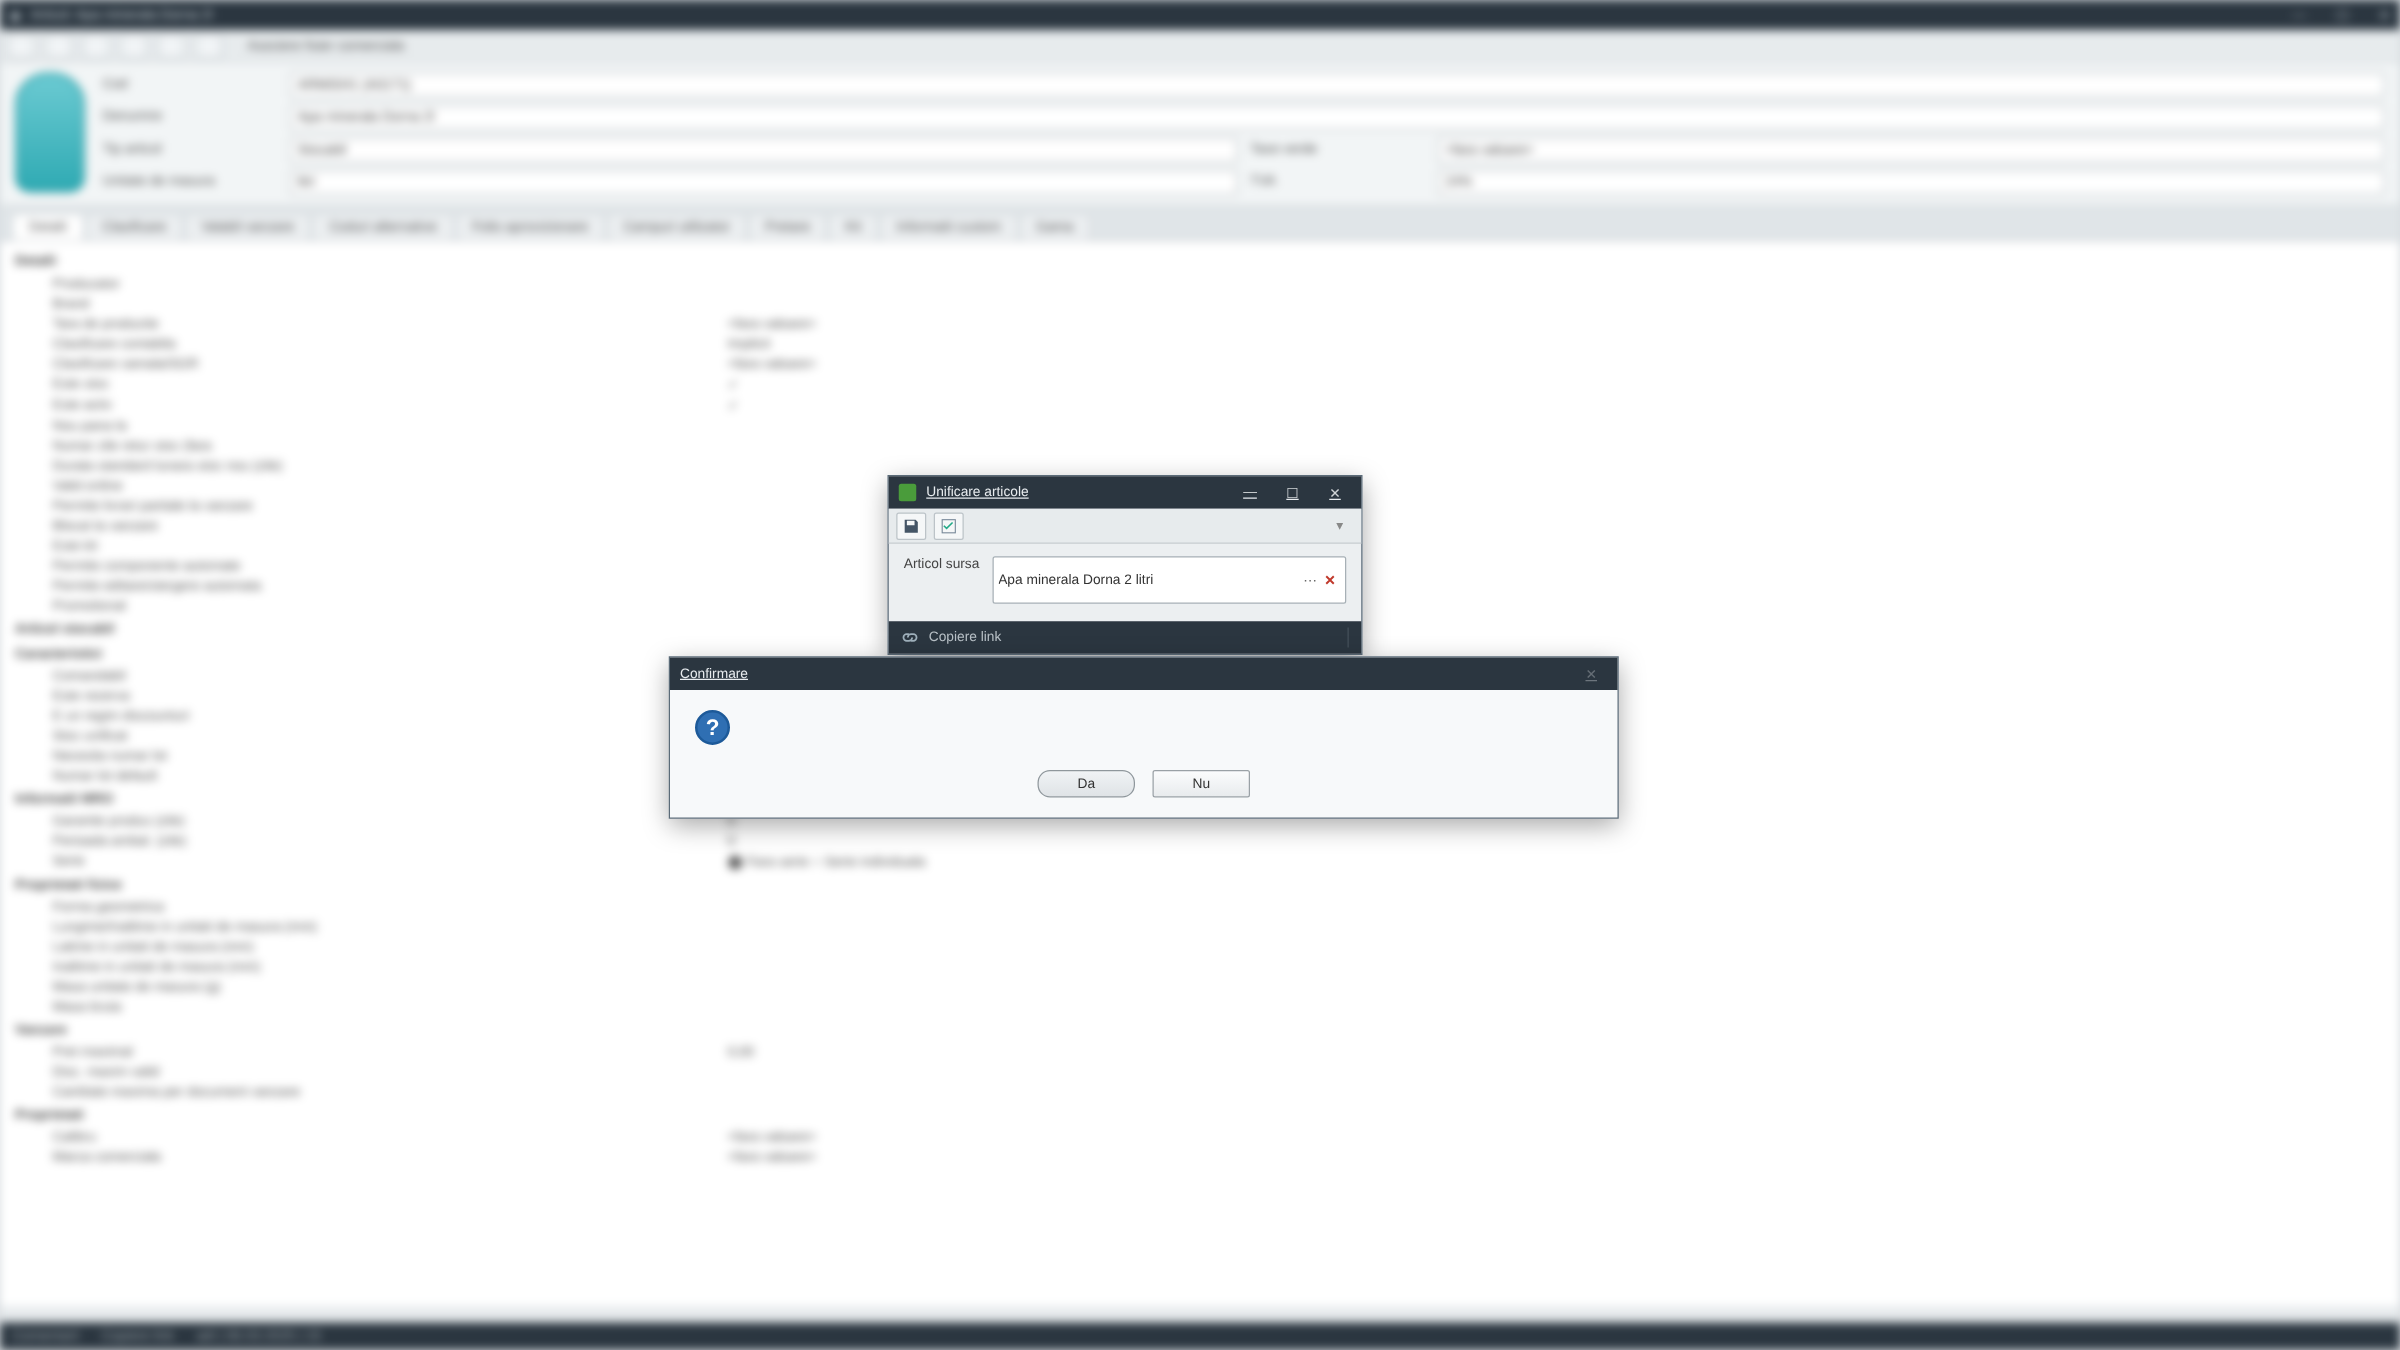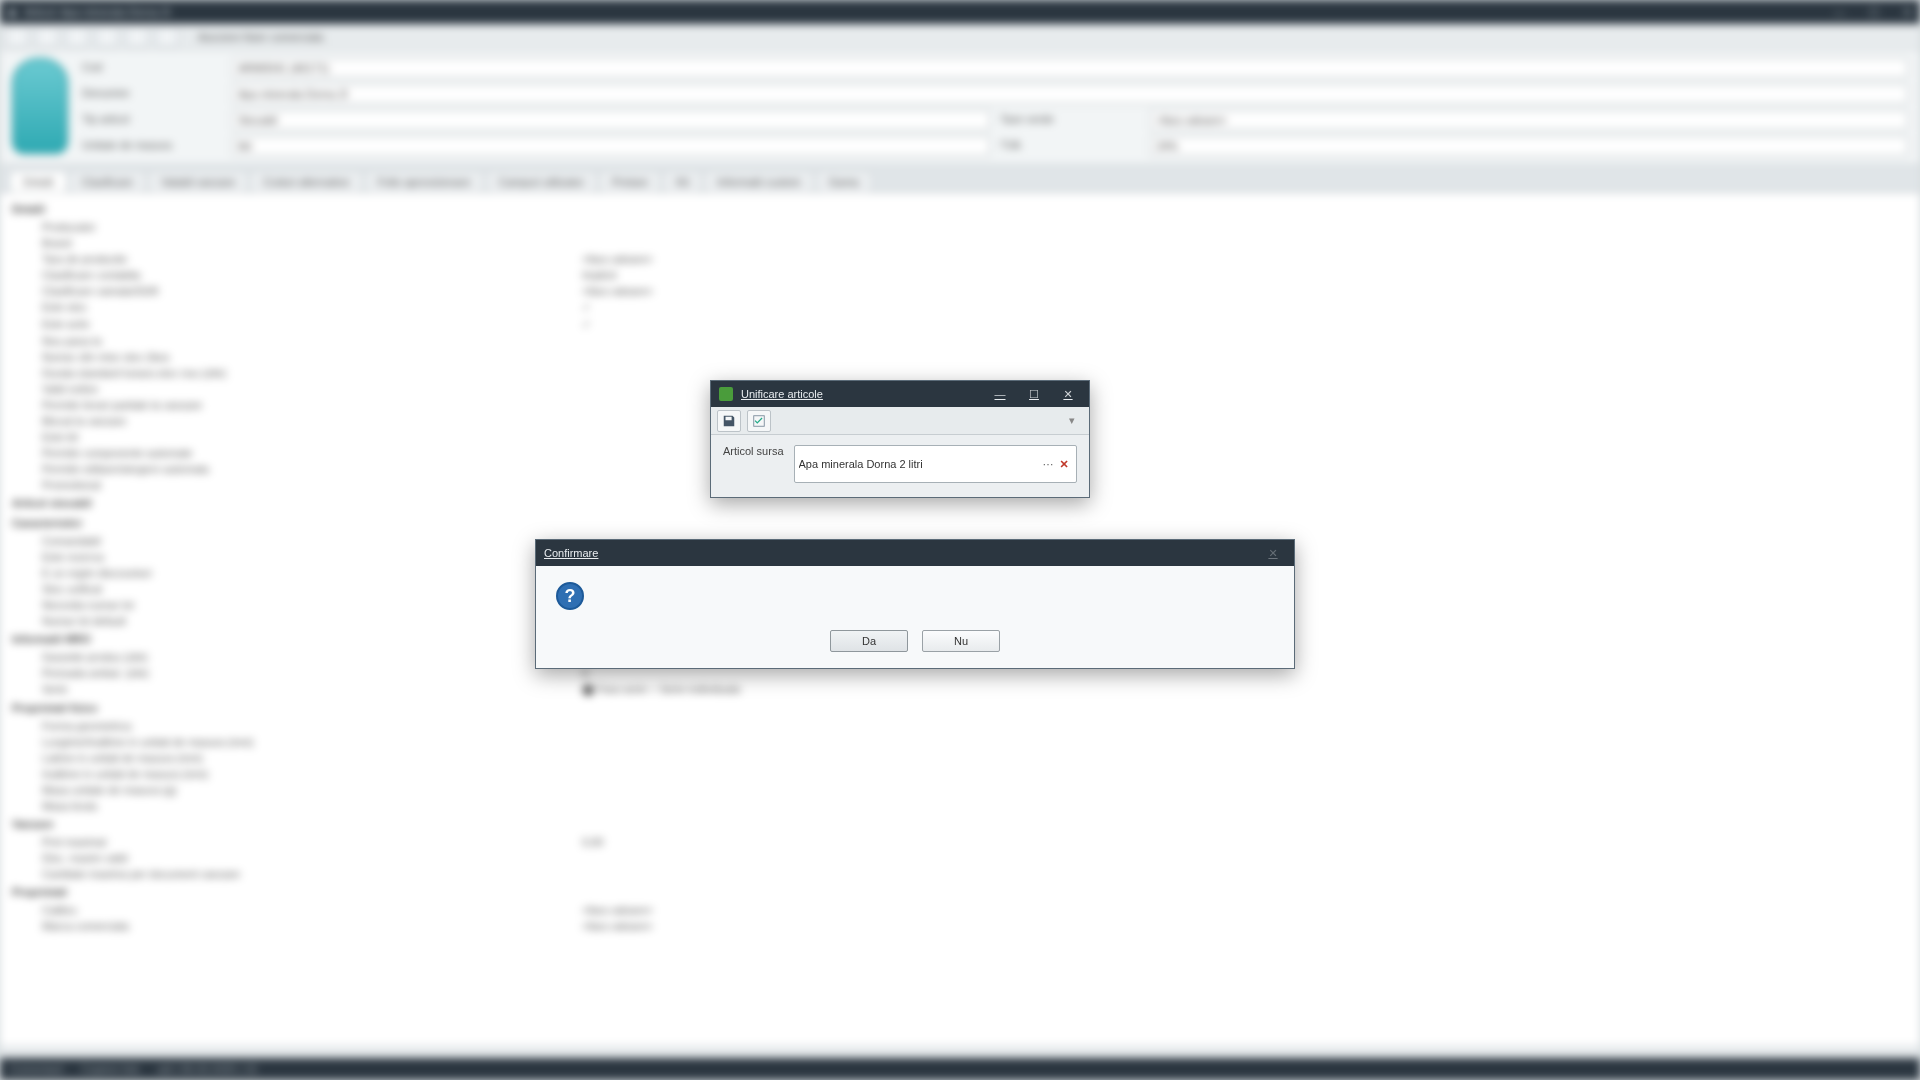--- a/index.html
+++ b/index.html
@@ -44,29 +44,29 @@
 .dlg-body label { color:#444; }
 .lookup { flex:1; display:flex; align-items:center; height:38px; background:#fff; border:1px solid #a7b0b6; border-radius:2px; padding:0 4px; }
 .lookup input { flex:1; border:none; outline:none; font-size:11px; color:#333; background:transparent; }
 .lookup .lk-btn { width:16px; text-align:center; color:#666; cursor:pointer; }
 .lookup .lk-btn.clear { color:#c0392b; font-weight:bold; }
 .dlg-footer { height:26px; background:#2b3640; display:flex; align-items:center; padding:0 10px; gap:8px; color:#b8c0c6; }
 .dlg-footer .link-icon { width:14px; height:14px; display:flex; align-items:center; justify-content:center; }
 .dlg-footer .sep { width:1px; height:16px; background:#45505a; margin-left:auto; }
 
 
-.dlg-confirm { left:535px; top:539px; width:760px; background:#f7f9fa; }
+.dlg-confirm { left:535px; top:525px; width:760px; background:#f7f9fa; }
 .dlg-confirm .dlg-title { background:#2b3640; }
 .dlg-confirm .dlg-title .win-btn.close { opacity:.35; }
 .confirm-body { display:flex; gap:14px; padding:16px 20px 20px; align-items:flex-start; }
 .info-icon { width:28px; height:28px; border-radius:50%; background:#2f6fb3; color:#fff; display:flex; align-items:center; justify-content:center; font-size:18px; font-weight:bold; flex:0 0 auto; border:2px solid #1d5a99; }
 .confirm-msg { color:#333; line-height:1.45; }
 .confirm-actions { display:flex; justify-content:center; gap:14px; padding:0 0 16px; }
 .btn { min-width:78px; height:22px; border:1px solid #9aa1a6; background:linear-gradient(#fbfcfd,#e8ebed); color:#333; cursor:pointer; border-radius:2px; }
-.btn.primary { border-color:#8f979c; background:linear-gradient(#f0f3f5,#dfe3e6); }
+.btn.primary { border-color:#8f979c; background:linear-gradient(#f0f3f5,#dfe3e6);border-radius:10px; }
 
 </style>
 </head>
 <body>
 
 <div class="app-window">
   <div class="app-title-bar">
     <span>◆</span>
     <span>Articol: Apa minerala Dorna 2l</span>
     <div class="tb-right">
@@ -303,20 +303,29 @@
       <span class="expand">▾</span>
     </div>
     <div class="dlg-body">
       <label>Articol sursa</label>
       <div class="lookup">
         <input type="text" value="Apa minerala Dorna 2 litri" style="">
         <span class="lk-btn">⋯</span>
         <span class="lk-btn clear">✕</span>
       </div>
     </div>
+    <div class="dlg-footer">
+      <span class="link-icon">
+        <svg viewBox="0 0 16 16" width="14" height="14">
+            <path fill="none" stroke="#9fb0bb" stroke-width="1.6" d="M6 8a3 3 0 013-3h2a3 3 0 010 6H9M10 8a3 3 0 01-3 3H5a3 3 0 010-6h2"></path>
+          </svg>
+      </span>
+      <span>Copiere link</span>
+      <span class="sep"></span>
+    </div>
   </div>
 
   <div class="dlg dlg-confirm">
     <div class="dlg-title">
       <span>Confirmare</span>
       <span class="spacer"></span>
       <span class="win-btn close">✕</span>
     </div>
     <div class="confirm-body">
       <div class="info-icon">?</div>

